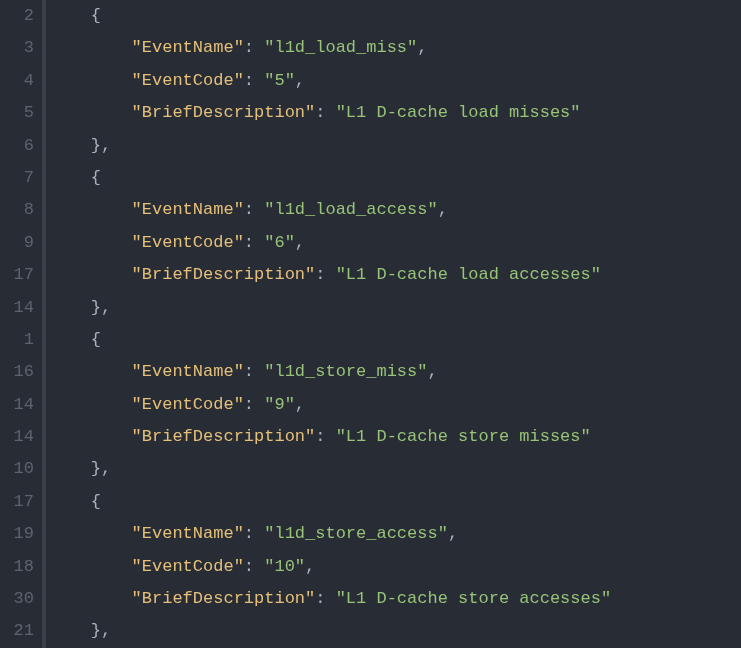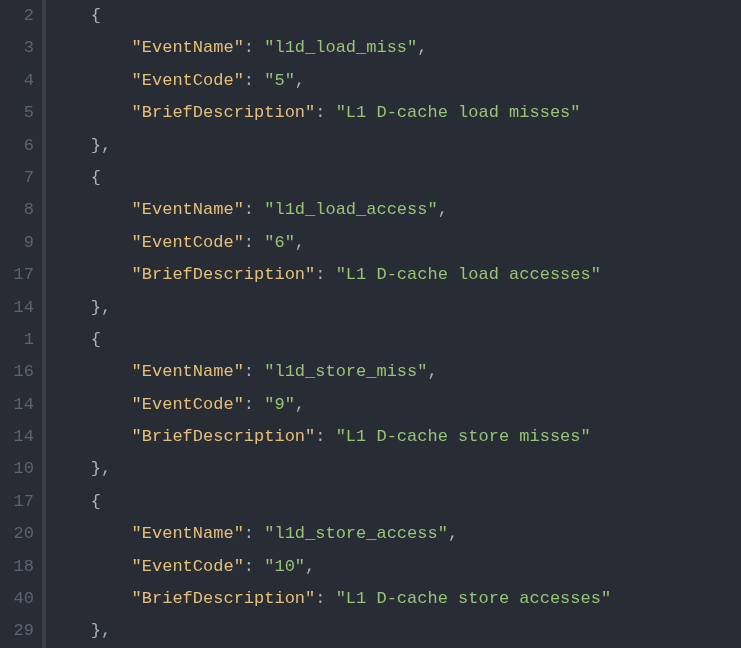--- a/index.html
+++ b/index.html
@@ -61,20 +61,20 @@
       <span class="ln">8</span>
       <span class="ln">9</span>
       <span class="ln">17</span>
       <span class="ln">14</span>
       <span class="ln">1</span>
       <span class="ln">16</span>
       <span class="ln">14</span>
       <span class="ln">14</span>
       <span class="ln">10</span>
       <span class="ln">17</span>
-      <span class="ln">20</span>
+      <span class="ln">19</span>
       <span class="ln">18</span>
-      <span class="ln">40</span>
-      <span class="ln">29</span>
+      <span class="ln">30</span>
+      <span class="ln">21</span>
     </div>
   <div class="guide"></div>
   <div class="code" id="code"><div class="line"><span class="p">    {</span></div><div class="line"><span class="k">        "EventName"</span><span class="p">: </span><span class="s">"l1d_load_miss"</span><span class="p">,</span></div><div class="line"><span class="k">        "EventCode"</span><span class="p">: </span><span class="s">"5"</span><span class="p">,</span></div><div class="line"><span class="k">        "BriefDescription"</span><span class="p">: </span><span class="s">"L1 D-cache load misses"</span></div><div class="line"><span class="p">    },</span></div><div class="line"><span class="p">    {</span></div><div class="line"><span class="k">        "EventName"</span><span class="p">: </span><span class="s">"l1d_load_access"</span><span class="p">,</span></div><div class="line"><span class="k">        "EventCode"</span><span class="p">: </span><span class="s">"6"</span><span class="p">,</span></div><div class="line"><span class="k">        "BriefDescription"</span><span class="p">: </span><span class="s">"L1 D-cache load accesses"</span></div><div class="line"><span class="p">    },</span></div><div class="line"><span class="p">    {</span></div><div class="line"><span class="k">        "EventName"</span><span class="p">: </span><span class="s">"l1d_store_miss"</span><span class="p">,</span></div><div class="line"><span class="k">        "EventCode"</span><span class="p">: </span><span class="s">"9"</span><span class="p">,</span></div><div class="line"><span class="k">        "BriefDescription"</span><span class="p">: </span><span class="s">"L1 D-cache store misses"</span></div><div class="line"><span class="p">    },</span></div><div class="line"><span class="p">    {</span></div><div class="line"><span class="k">        "EventName"</span><span class="p">: </span><span class="s">"l1d_store_access"</span><span class="p">,</span></div><div class="line"><span class="k">        "EventCode"</span><span class="p">: </span><span class="s">"10"</span><span class="p">,</span></div><div class="line"><span class="k">        "BriefDescription"</span><span class="p">: </span><span class="s">"L1 D-cache store accesses"</span></div><div class="line"><span class="p">    },</span></div></div>
 </div>
 
 </body></html>

